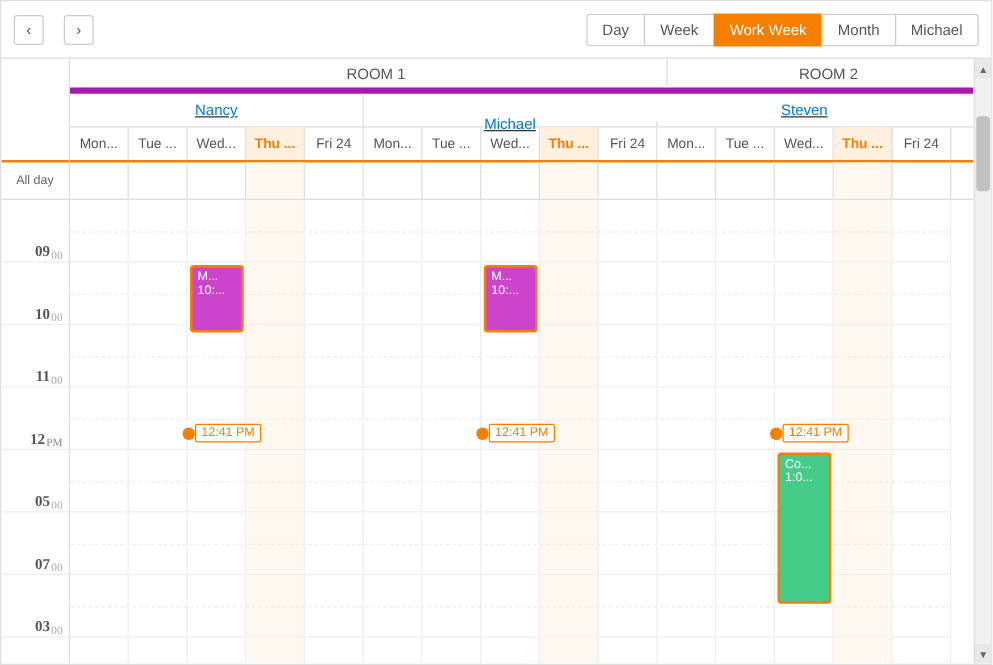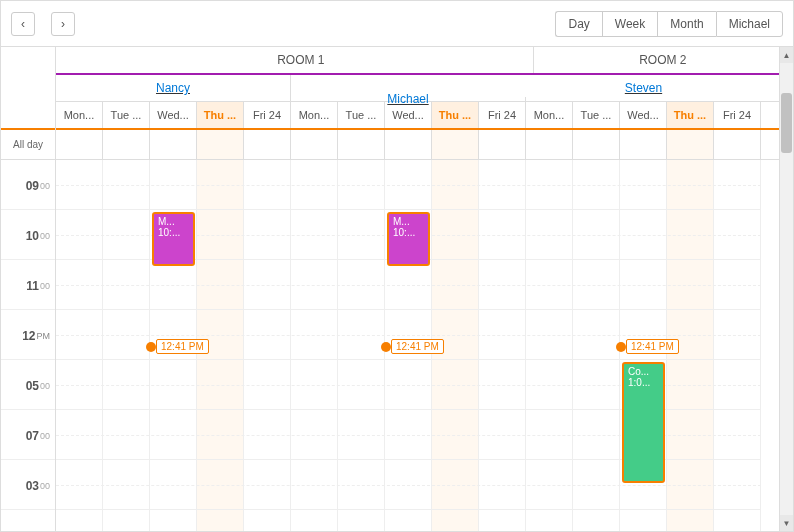--- a/index.html
+++ b/index.html
@@ -99,27 +99,28 @@
       color: #666;
       flex-shrink: 0;
     }
     .time-slots {
       flex: 1;
       overflow: hidden;
     }
     .time-slot {
       height: 50px;
       display: flex;
-      align-items: center;
+      align-items: flex-end;
       justify-content: flex-end;
       padding-right: 5px;
       padding-top: 2px;
       border-bottom: 1px solid #eee;
       flex-shrink: 0;
       position: relative;
+      font-family: Liberation Serif, serif;
     }
     .time-hour {
       font-size: 12px;
       color: #555;
       font-weight: bold;
     }
     .time-min {
       font-size: 9px;
       color: #aaa;
       margin-left: 1px;
@@ -137,21 +138,21 @@
 
     
     .col-headers {
       display: flex;
       flex-direction: column;
       flex-shrink: 0;
     }
 
     .room-row {
       display: flex;
-      border-bottom: 2px solid #a21caf;
+      border-bottom: 5px solid #a21caf;
       height: 28px;
       gap: 13px;
     }
     .room-cell {
       display: flex;
       align-items: center;
       justify-content: center;
       font-size: 12px;
       color: #555;
       border-right: 1px solid #ddd;
@@ -318,20 +319,21 @@
 
   <div class="header">
     <div class="nav-section">
       <button class="nav-btn">‹</button>
       <span class="date-range"></span>
       <button class="nav-btn">›</button>
     </div>
     <div class="view-buttons">
       <button class="view-btn">Day</button>
       <button class="view-btn">Week</button>
+      <button class="view-btn active">Work Week</button>
       <button class="view-btn">Month</button>
       <button class="view-btn">Michael</button>
     </div>
   </div>
 
   <div class="grid-area">
 
     <div class="time-col">
       <div class="time-header-spacer"></div>
       <div class="time-allday">All day</div>

